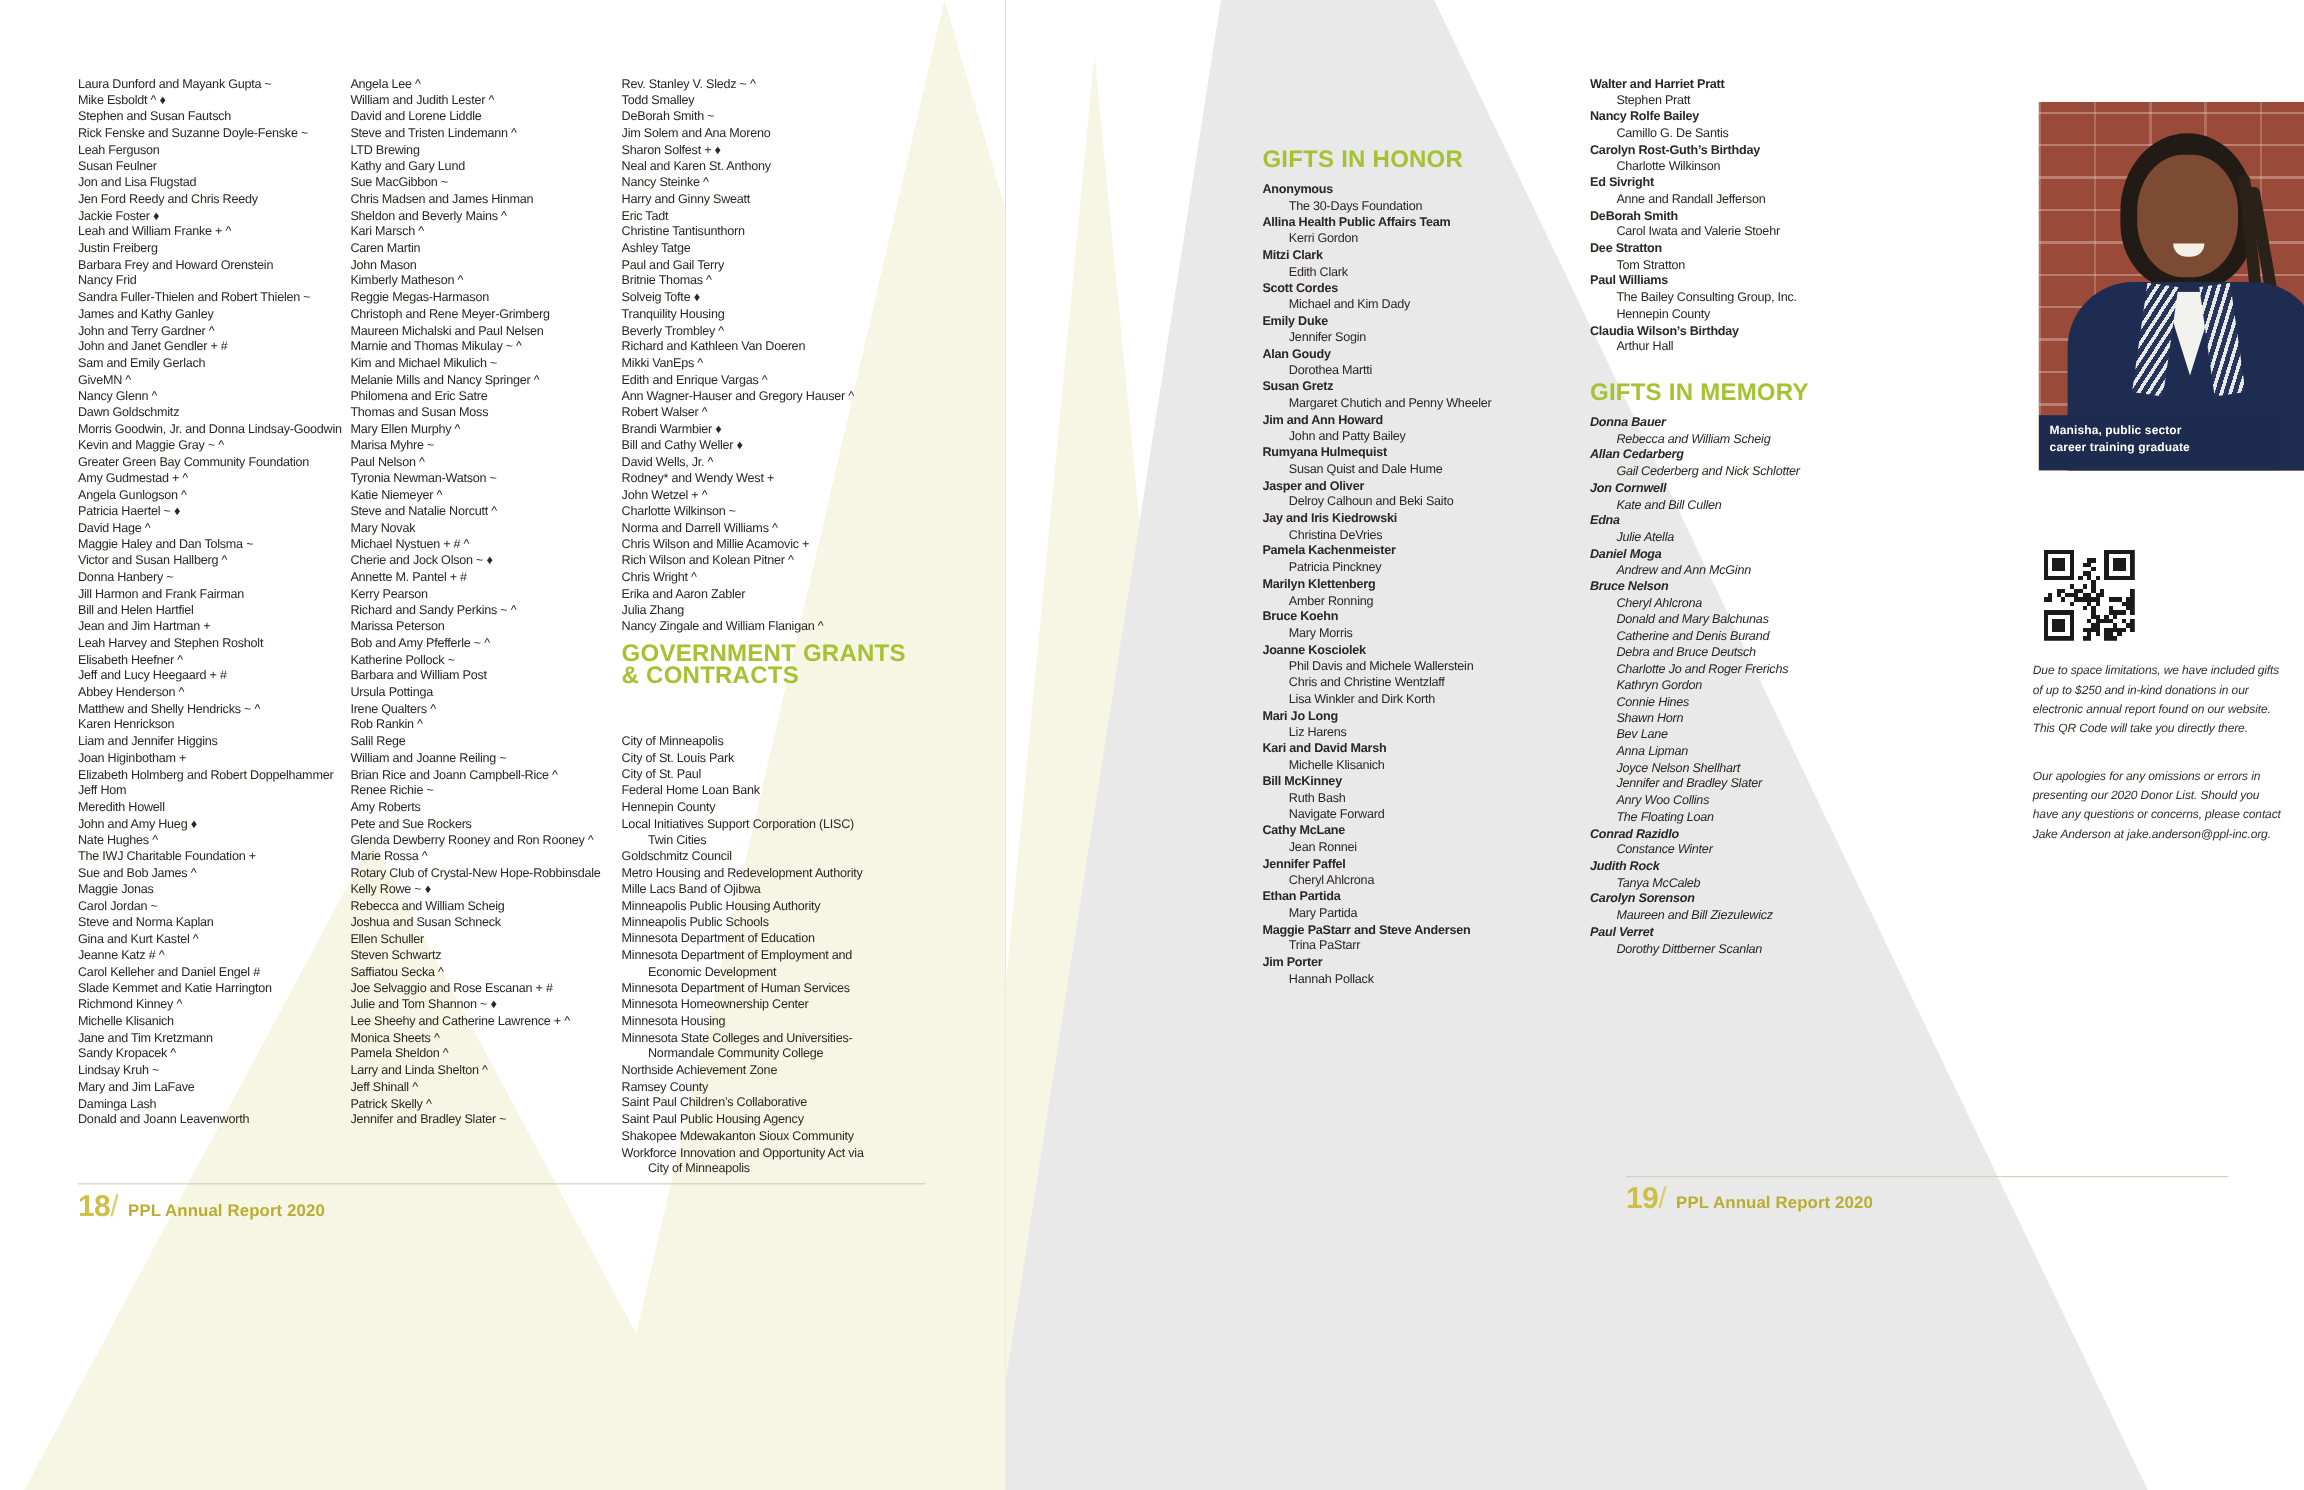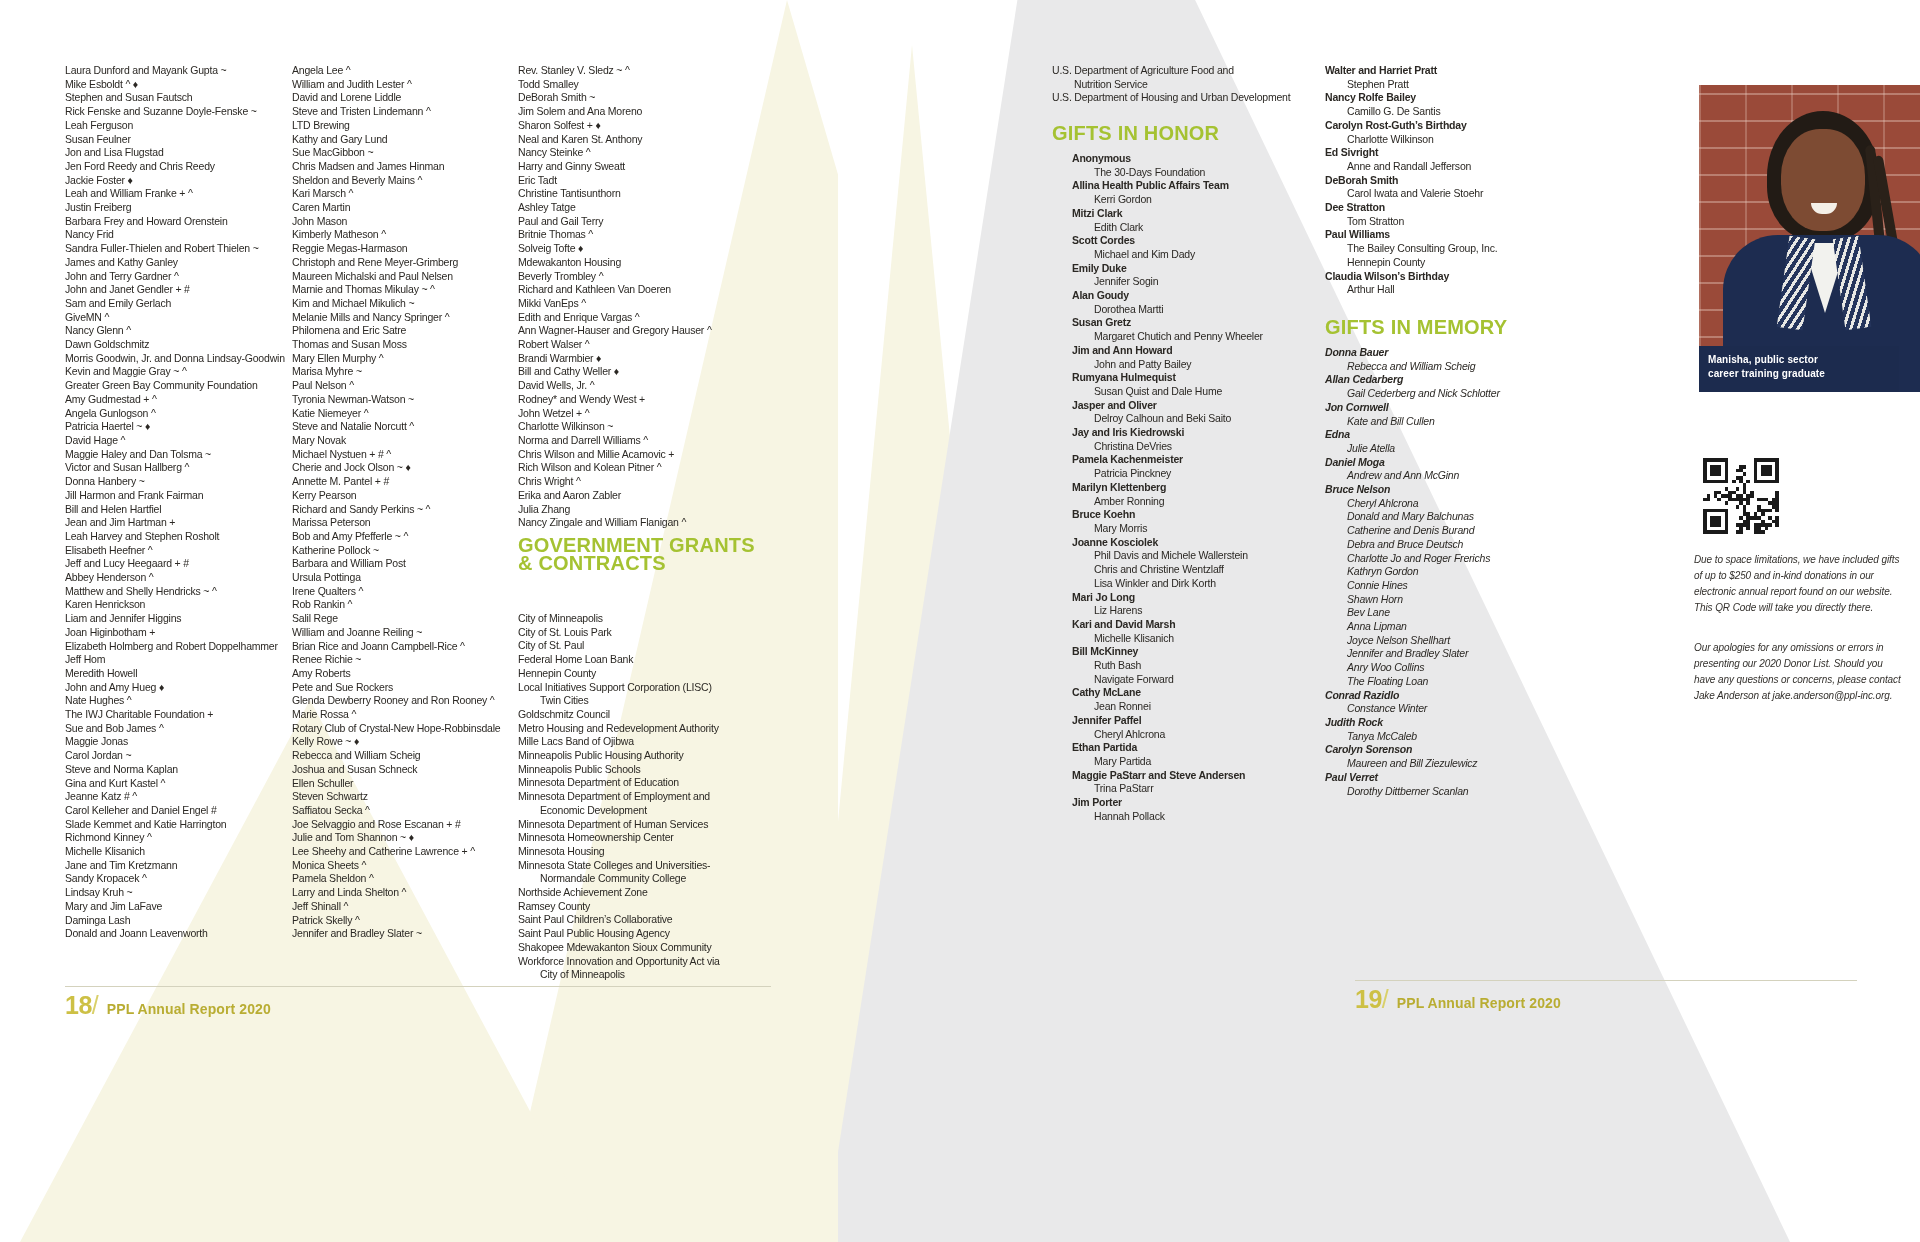--- a/index.html
+++ b/index.html
@@ -207,21 +207,21 @@
         <div class="nline">Sharon Solfest + ♦</div>
         <div class="nline">Neal and Karen St. Anthony</div>
         <div class="nline">Nancy Steinke ^</div>
         <div class="nline">Harry and Ginny Sweatt</div>
         <div class="nline">Eric Tadt</div>
         <div class="nline">Christine Tantisunthorn</div>
         <div class="nline">Ashley Tatge</div>
         <div class="nline">Paul and Gail Terry</div>
         <div class="nline">Britnie Thomas ^</div>
         <div class="nline">Solveig Tofte ♦</div>
-        <div class="nline">Mdewakanton Housing</div>
+        <div class="nline">Tranquility Housing</div>
         <div class="nline">Beverly Trombley ^</div>
         <div class="nline">Richard and Kathleen Van Doeren</div>
         <div class="nline">Mikki VanEps ^</div>
         <div class="nline">Edith and Enrique Vargas ^</div>
         <div class="nline">Ann Wagner-Hauser and Gregory Hauser ^</div>
         <div class="nline">Robert Walser ^</div>
         <div class="nline">Brandi Warmbier ♦</div>
         <div class="nline">Bill and Cathy Weller ♦</div>
         <div class="nline">David Wells, Jr. ^</div>
         <div class="nline">Rodney* and Wendy West +</div>
@@ -278,31 +278,26 @@
         <span class="pg-slash">/</span>
         <span class="pg-label">PPL Annual Report 2020</span>
       </div>
     </div>
   </div>
 
   <div class="page page-right">
     <div class="tri creamR"></div>
     <div class="tri grayR"></div>
 
-    <div class="col" style="left:214px; top:64px;">
-        <div class="nline">U.S. Department of Agriculture Food and</div>
-        <div class="nline cont">Nutrition Service</div>
-        <div class="nline">U.S. Department of Housing and Urban Development</div>
-      </div>
 
     <div class="sec-h" style="left:214px; top:124px;">
       <div>GIFTS IN HONOR</div>
     </div>
 
-    <div class="col" style="left:214px; top:152px;margin-left:20px;">
+    <div class="col" style="left:214px; top:152px;">
         <div class="nline hname">Anonymous</div>
         <div class="nline dname">The 30-Days Foundation</div>
         <div class="nline hname">Allina Health Public Affairs Team</div>
         <div class="nline dname">Kerri Gordon</div>
         <div class="nline hname">Mitzi Clark</div>
         <div class="nline dname">Edith Clark</div>
         <div class="nline hname">Scott Cordes</div>
         <div class="nline dname">Michael and Kim Dady</div>
         <div class="nline hname">Emily Duke</div>
         <div class="nline dname">Jennifer Sogin</div>

